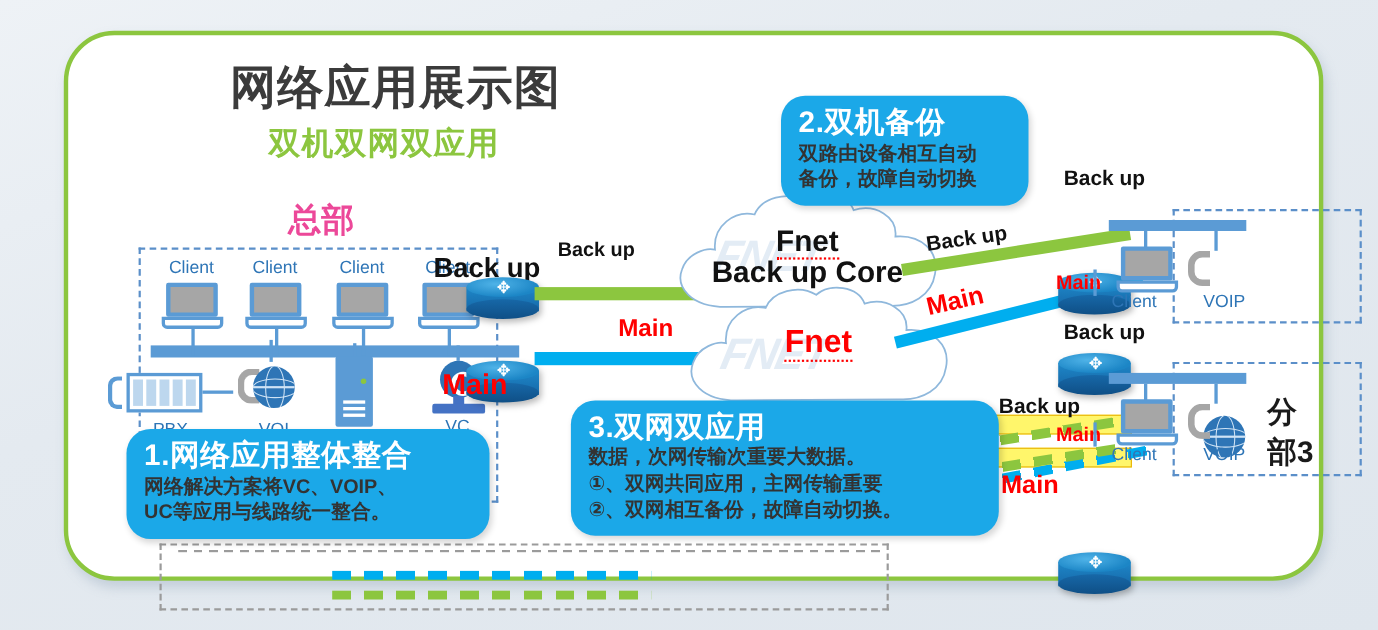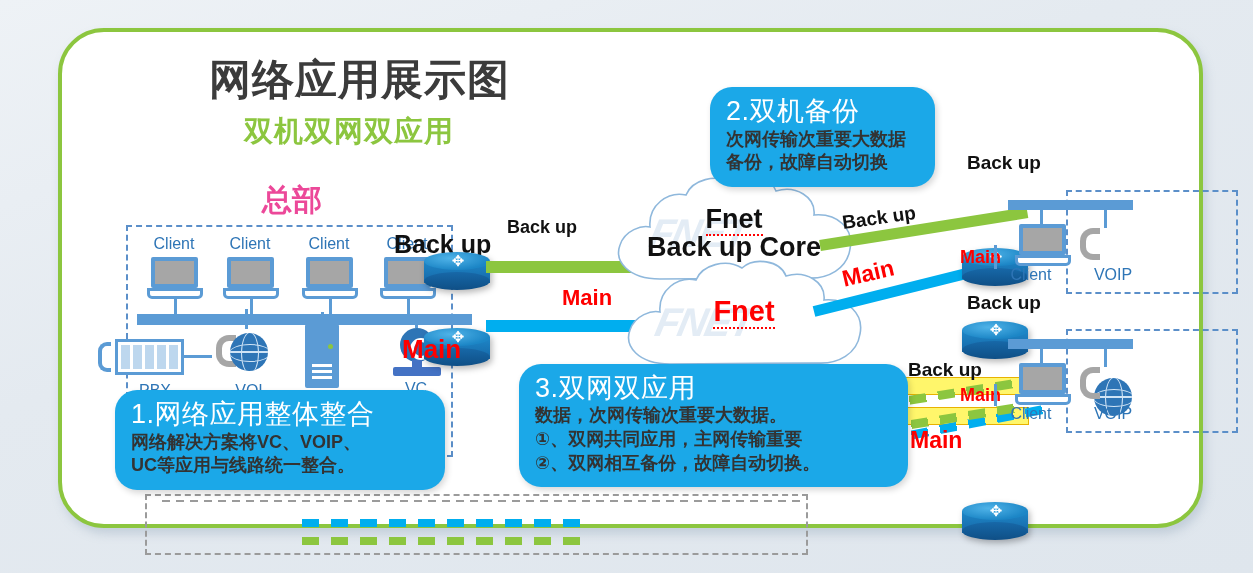--- a/index.html
+++ b/index.html
@@ -207,21 +207,21 @@
   
   .callout {
     position: absolute;
     background: #1BA8E8;
     border-radius: 22px;
     color: #ffffff;
     padding: 9px 16px 12px 16px;
     box-shadow: 2px 3px 6px rgba(0,0,0,0.16);
   }
   .callout .c-title {
-    font-size: 27px; font-weight: normal; line-height: 1.15;
+    font-size: 27px; font-weight: bold; line-height: 1.15;
     color: #ffffff; letter-spacing: 0.5px;
   }
   .callout .c-body {
     font-size: 18px; font-weight: bold; line-height: 1.3;
     color: #333333; margin-top: 1px;
   }
 
   
   .branch-bus { background: #5B9BD5; height: 10px; }
   .branch-name {
@@ -439,24 +439,25 @@
     <div class="abs laptop" style="left:953px; top:331px;">
       <div class="lt-screen"></div>
         <div class="lt-base"></div>
     </div>
     <div class="abs client-label" style="left:948px; top:373px;">Client</div>
 
     <div class="abs handset" style="left:1018px; top:335px;"></div>
 
     <div class="abs client-label" style="left:1030px; top:373px;">VOIP</div>
 
+    <div class="abs branch-name" style="left:1090px; top:325px;">分部3</div>
 
     <div class="callout" style="left:648px; top:55px; width:225px;">
       <div class="c-title">2.双机备份</div>
-      <div class="c-body">次网传输次重要大数据</div>
+      <div class="c-body">双路由设备相互自动</div>
       <div class="c-body" style="margin-top:0;">备份，故障自动切换</div>
     </div>
 
     <div class="callout" style="left:53px; top:358px; width:330px;">
       <div class="c-title">1.网络应用整体整合</div>
       <div class="c-body">网络解决方案将VC、VOIP、</div>
       <div class="c-body" style="margin-top:0;">UC等应用与线路统一整合。</div>
     </div>
 
     <div class="callout" style="left:457px; top:332px; width:389px;">

